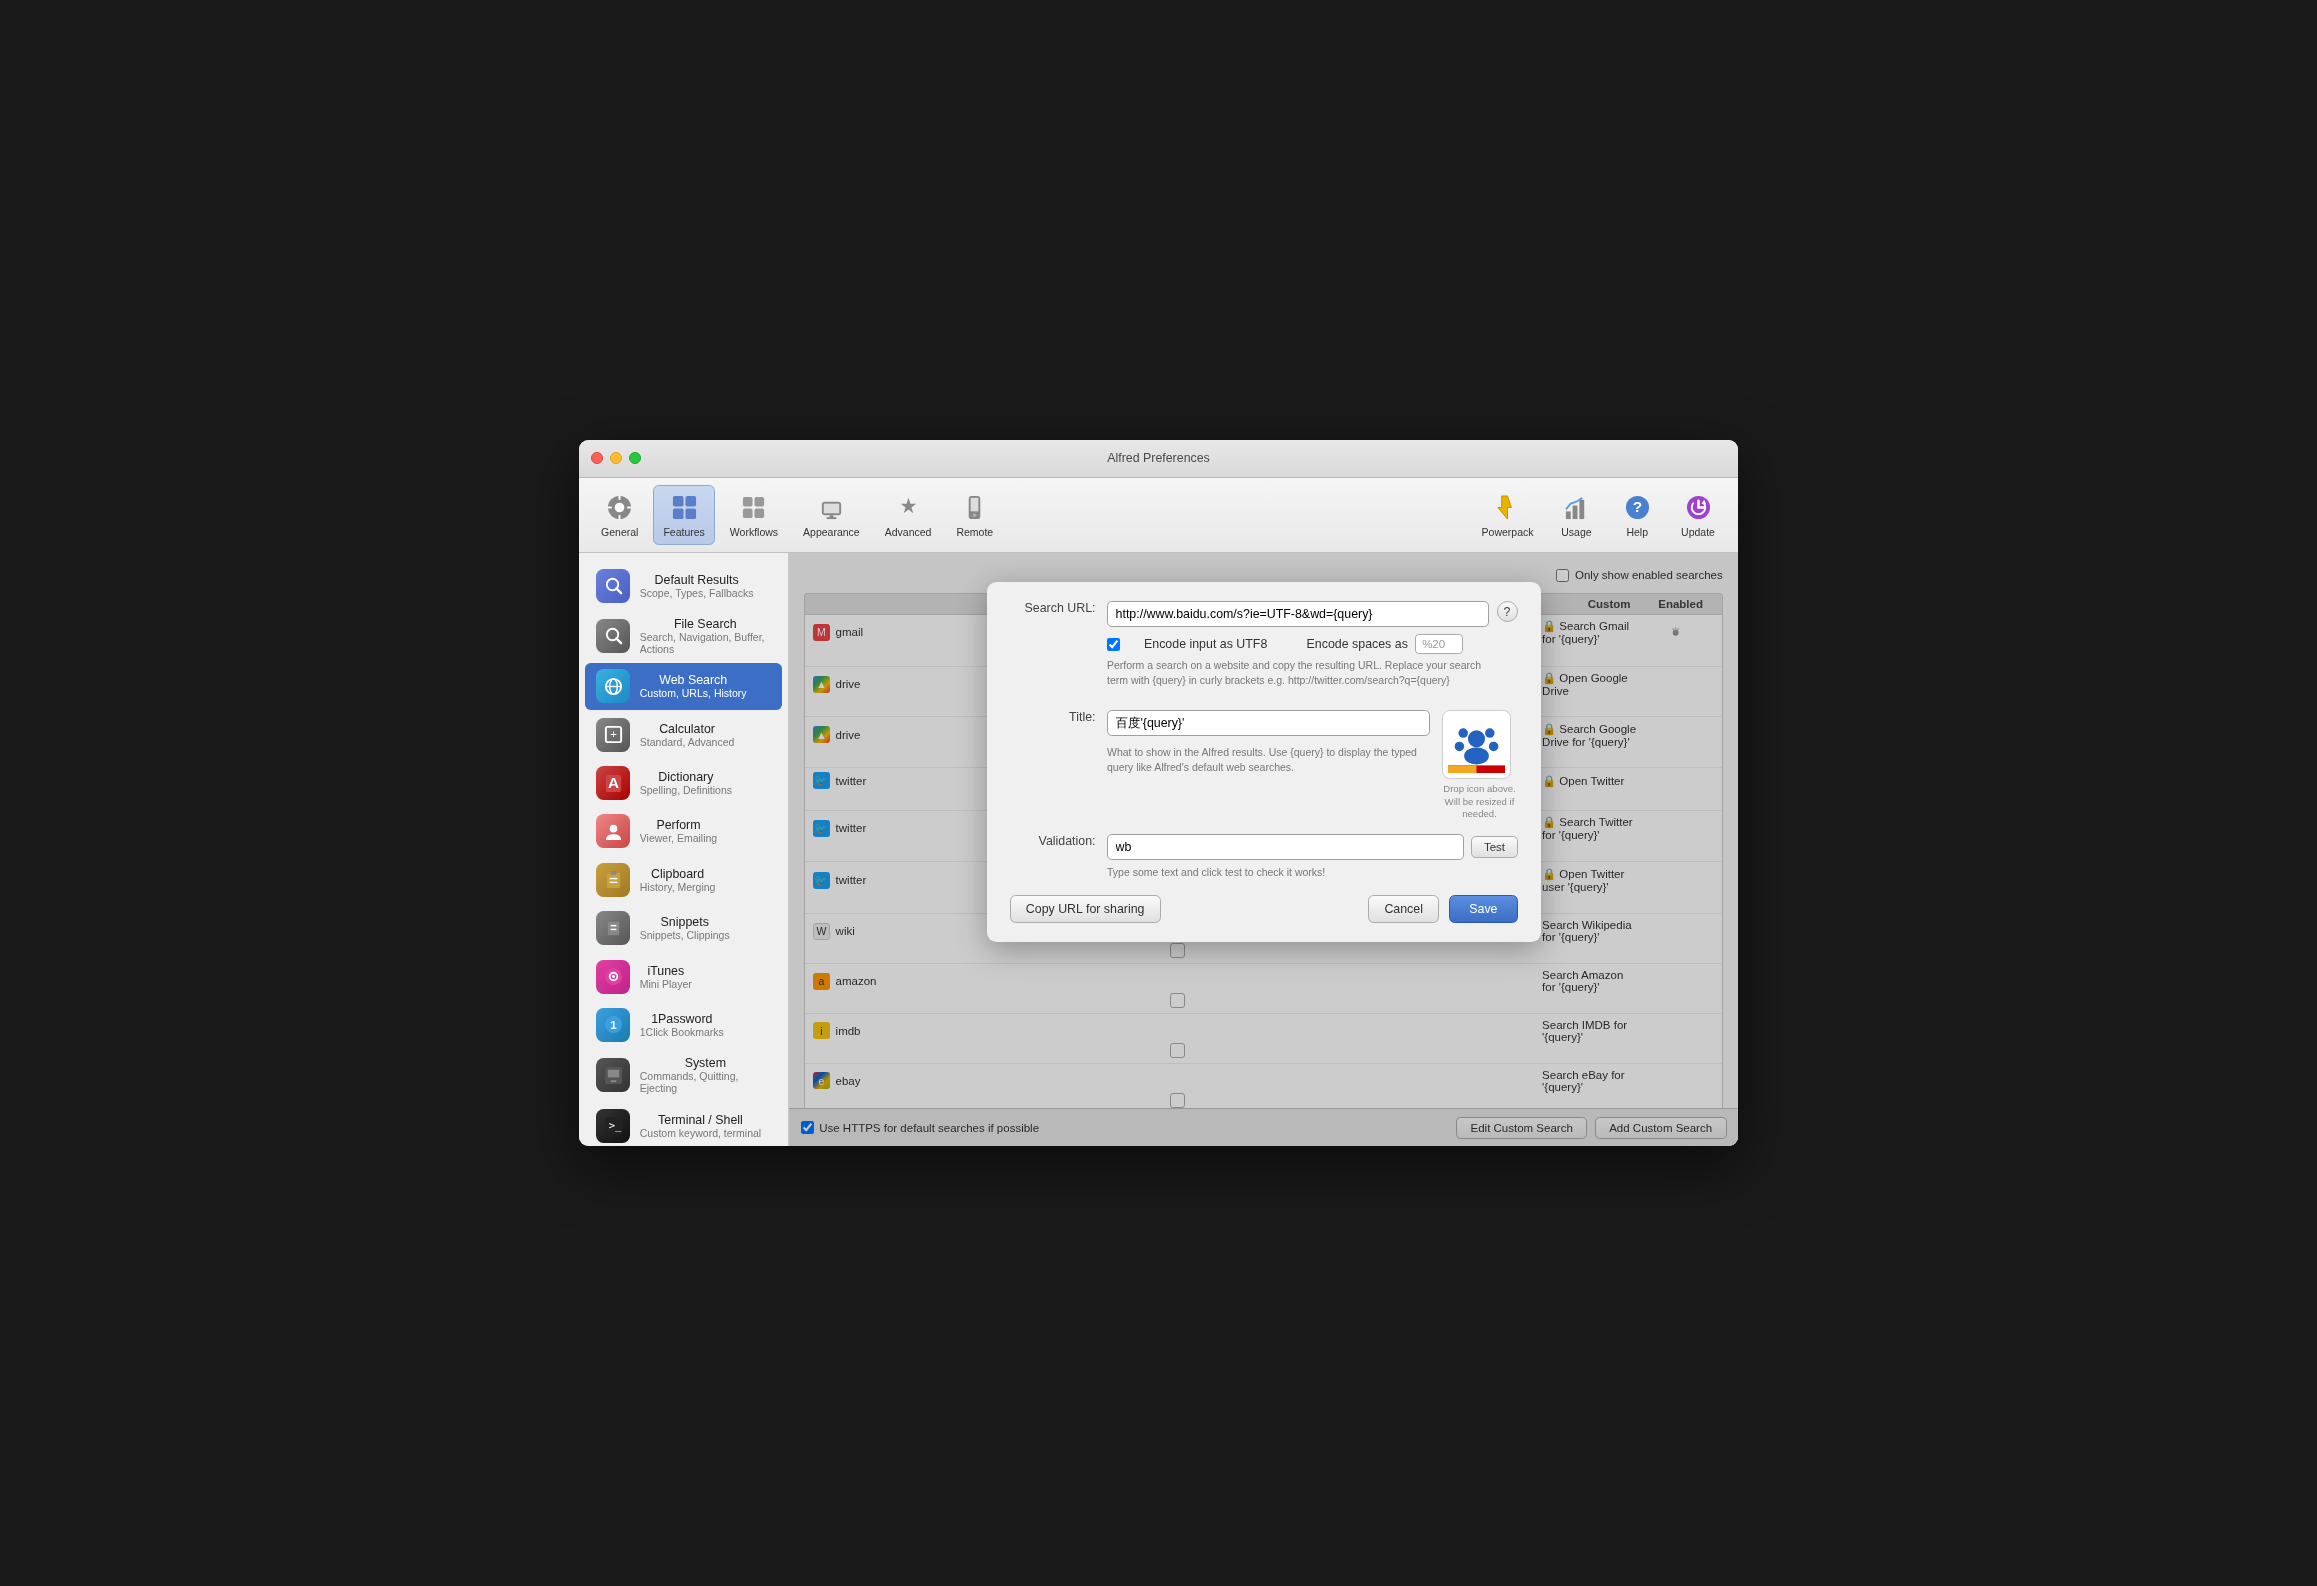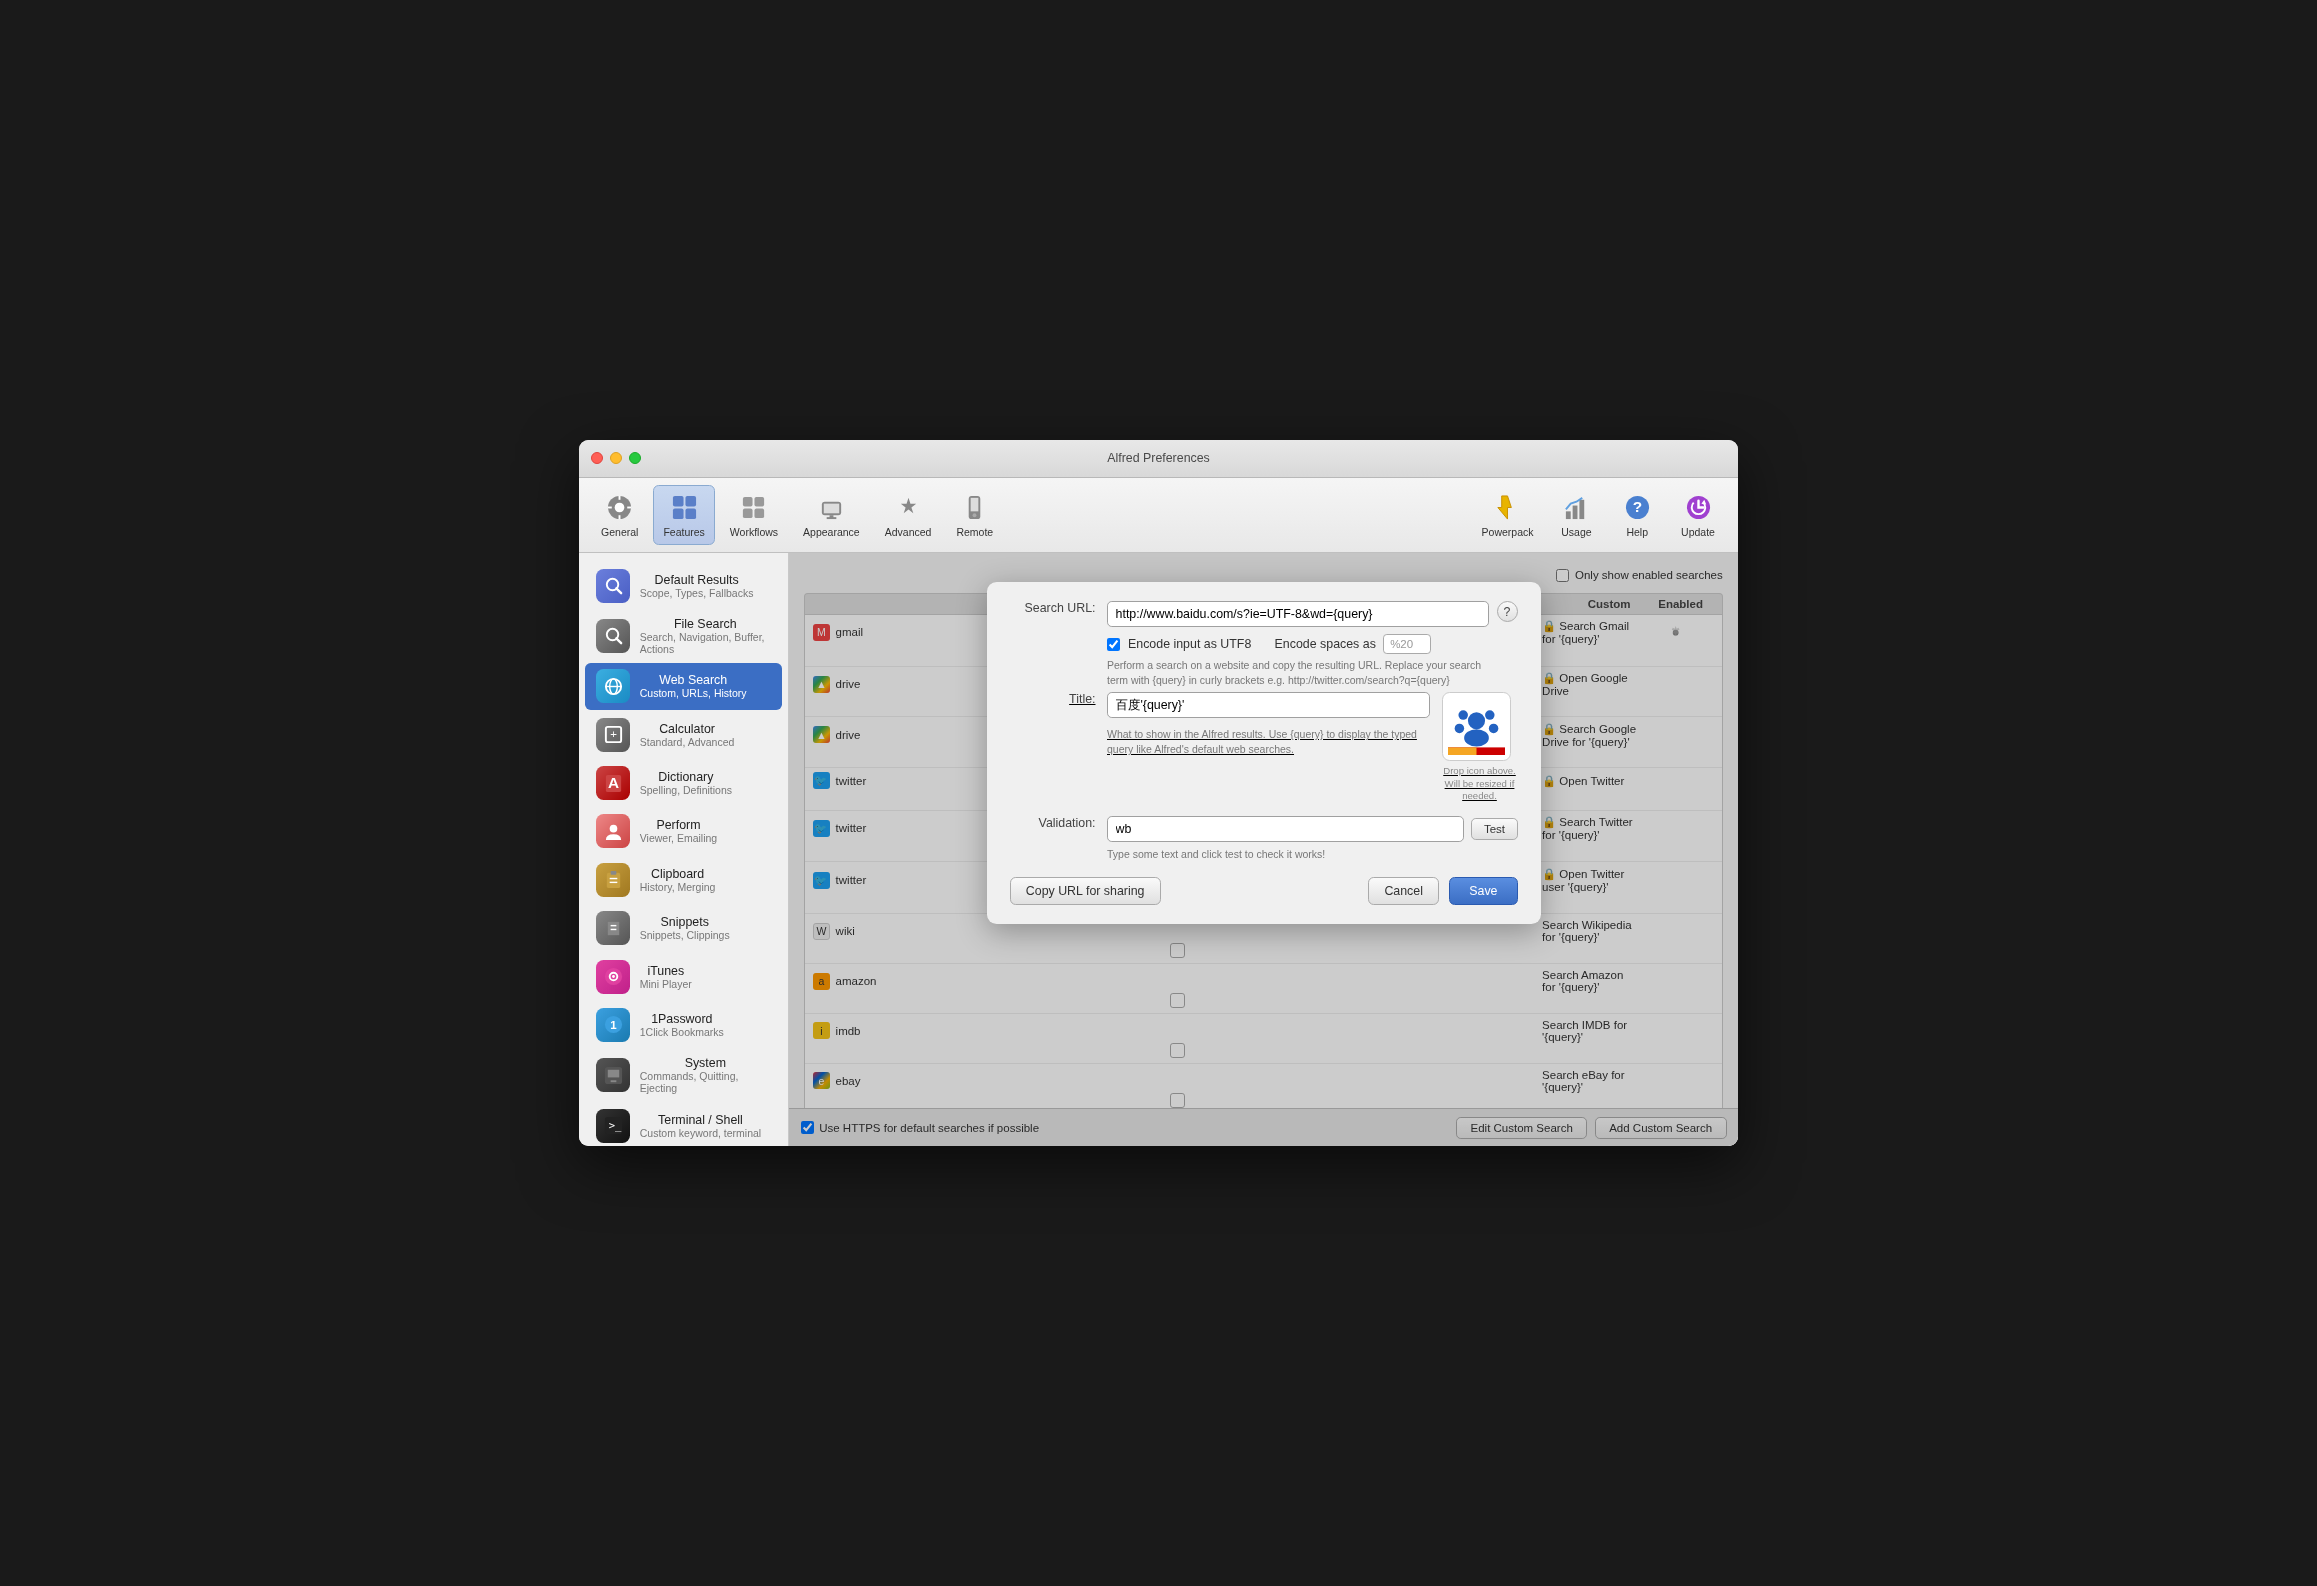--- a/index.html
+++ b/index.html
@@ -282,21 +282,21 @@
     }
     .modal-hint {
       font-size: 10.5px;
       color: #777;
       margin-top: 3.8px;
       line-height: 1.4;
     }
     .modal-checkbox-row {
       display: flex;
       align-items: center;
-      gap: 8px;
+      gap: 24px;
       font-size: 12.4px;
       color: #333;
       margin-left: 98px;
       margin-bottom: 13.4px;
     }
     .encode-spaces {
       display: flex;
       align-items: center;
       gap: 7.6px;
       margin-left: 15.3px;
@@ -886,21 +886,21 @@
                 <div class="encode-spaces">
                   <span>Encode spaces as</span>
                   <input type="text" class="encode-input" value="%20" style="">
                 </div>
               </div>
               <p class="modal-hint">Perform a search on a website and copy the resulting URL. Replace your search term with {query} in curly brackets e.g. http://twitter.com/search?q={query}</p>
             </div>
             <div class="help-btn">?</div>
           </div>
 
-          <div style="display:flex; align-items:flex-start; margin-top:5px; margin-bottom:13.4px;text-decoration:underline;">
+          <div style="display:flex; align-items:flex-start; margin-top:23px; margin-bottom:13.4px;">
             <span class="modal-label">Title:</span>
             <div style="flex:1;">
               <input type="text" class="modal-input" style="width: 100%; margin-bottom: 5.7px;" value="百度'{query}'">
               <p class="modal-hint">What to show in the Alfred results. Use {query} to display the typed query like Alfred's default web searches.</p>
             </div>
             <div class="modal-icon-area">
               <div class="icon-drop-box">
 
                 <svg width="57" height="57" viewBox="0 0 60 60">
                   <rect width="60" height="60" fill="white"></rect>

